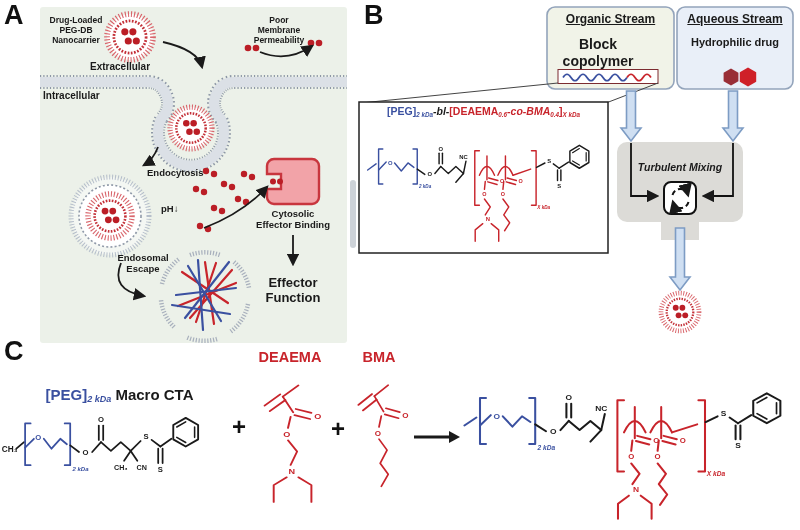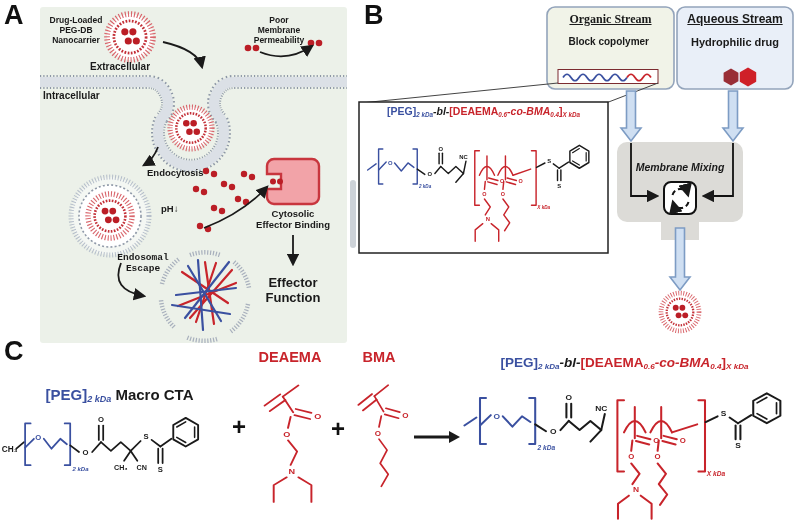--- a/index.html
+++ b/index.html
@@ -302,41 +302,38 @@
 <div class="lbl ctr pre" style="left:242px;top:15px;width:74px;font-size:8.5px;">Poor
 Membrane
 Permeability</div>
 <div class="lbl ctr pre" style="left:44px;top:15px;width:64px;font-size:8.5px;">Drug-Loaded
 PEG-DB
 Nanocarrier</div>
 <div class="lbl" style="left:43px;top:61px;font-size:10px;padding-left:47px;">Extracellular</div>
 <div class="lbl" style="left:43px;top:90px;font-size:10px;">Intracellular</div>
 <div class="lbl" style="left:147px;top:167px;font-size:9.5px;">Endocytosis</div>
 <div class="lbl" style="left:161px;top:203px;font-size:9.5px;">pH↓</div>
-<div class="lbl ctr pre" style="left:112px;top:252px;width:62px;font-size:9.5px;font-family:Liberation Mono, monospace;">Endosomal
+<div class="lbl ctr pre" style="left:112px;top:252px;width:62px;font-size:9.5px;">Endosomal
 Escape</div>
 <div class="lbl ctr pre" style="left:249px;top:208px;width:88px;font-size:9.5px;">Cytosolic
 Effector Binding</div>
 <div class="lbl ctr" style="left:249px;top:275px;width:88px;font-size:13px;">Effector Function</div>
 
-<div class="lbl ctr underline" style="left:547px;top:12px;width:127px;font-size:12px;font-family:Liberation Serif, serif;">Organic Stream</div>
-<div class="lbl ctr" style="left:547px;top:36px;width:102px;font-size:10px;text-align:right;">Block copolymer</div>
+<div class="lbl ctr underline" style="left:547px;top:12px;width:127px;font-size:12px;">Organic Stream</div>
+<div class="lbl ctr" style="left:547px;top:36px;width:102px;font-size:14px;">Block copolymer</div>
 <div class="lbl ctr underline" style="left:677px;top:12px;width:116px;font-size:12px;">Aqueous Stream</div>
 <div class="lbl ctr" style="left:677px;top:36px;width:116px;font-size:11px;">Hydrophilic drug</div>
-<div class="lbl ctr italic" style="left:617px;top:161px;width:126px;font-size:10.5px;">Membrane Mixing</div>
+<div class="lbl ctr italic" style="left:617px;top:161px;width:126px;font-size:10.5px;">Turbulent Mixing</div>
 
 <div class="lbl ctr" style="left:360px;top:105px;width:247px;font-size:10.5px;">
   <span class="blue">[PEG]</span><span class="blue sub">2 kDa</span><span class="italic">-bl-</span><span class="red">[DEAEMA</span><span class="red sub">0.6</span><span class="red italic">-co-BMA</span><span class="red sub">0.4</span><span class="red">]</span><span class="red sub">X kDa</span>
 </div>
 
 <div class="lbl ctr" style="left:22px;top:386px;width:195px;font-size:15px;text-align:center;">
   <span class="blue">[PEG]</span><span class="blue sub">2 kDa</span>&nbsp;<span>Macro CTA</span>
 </div>
 <div class="lbl ctr red" style="left:250px;top:349px;width:80px;font-size:14.5px;">DEAEMA</div>
 <div class="lbl ctr red" style="left:350px;top:349px;width:58px;font-size:14.5px;">BMA</div>
 <div class="lbl plus" style="left:232px;top:413px;">+</div>
 <div class="lbl plus" style="left:331px;top:415px;">+</div>
 
-<div class="lbl ctr" style="left:452px;top:355px;width:345px;font-size:13.5px;">
-  <span class="blue">[PEG]</span><span class="blue sub">2 kDa</span><span class="italic">-bl-</span><span class="red">[DEAEMA</span><span class="red sub">0.6</span><span class="red italic">-co-BMA</span><span class="red sub">0.4</span><span class="red">]</span><span class="red sub">X kDa</span>
+
 </div>
 
-</div>
-
 </body></html>

